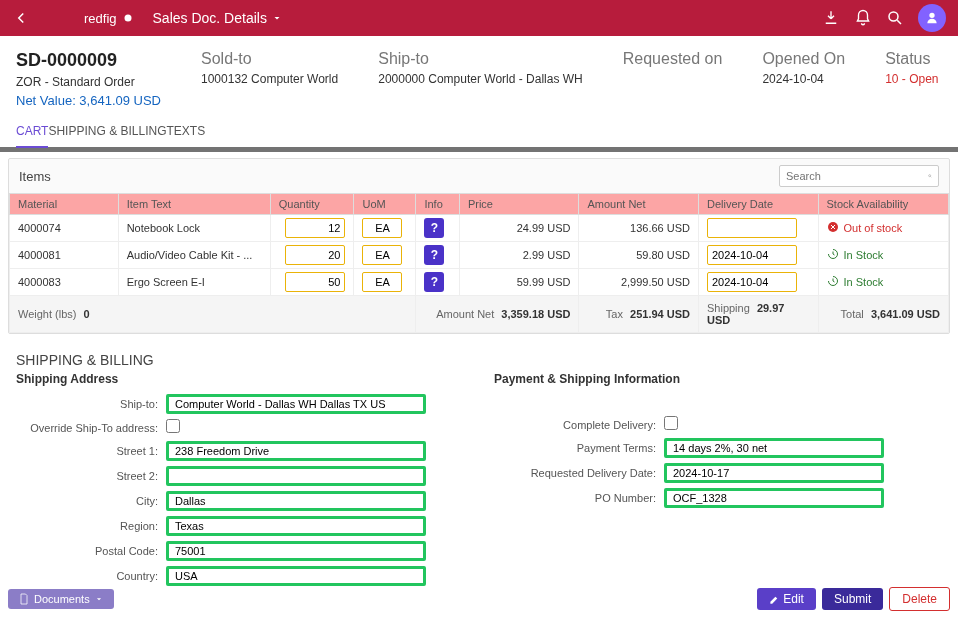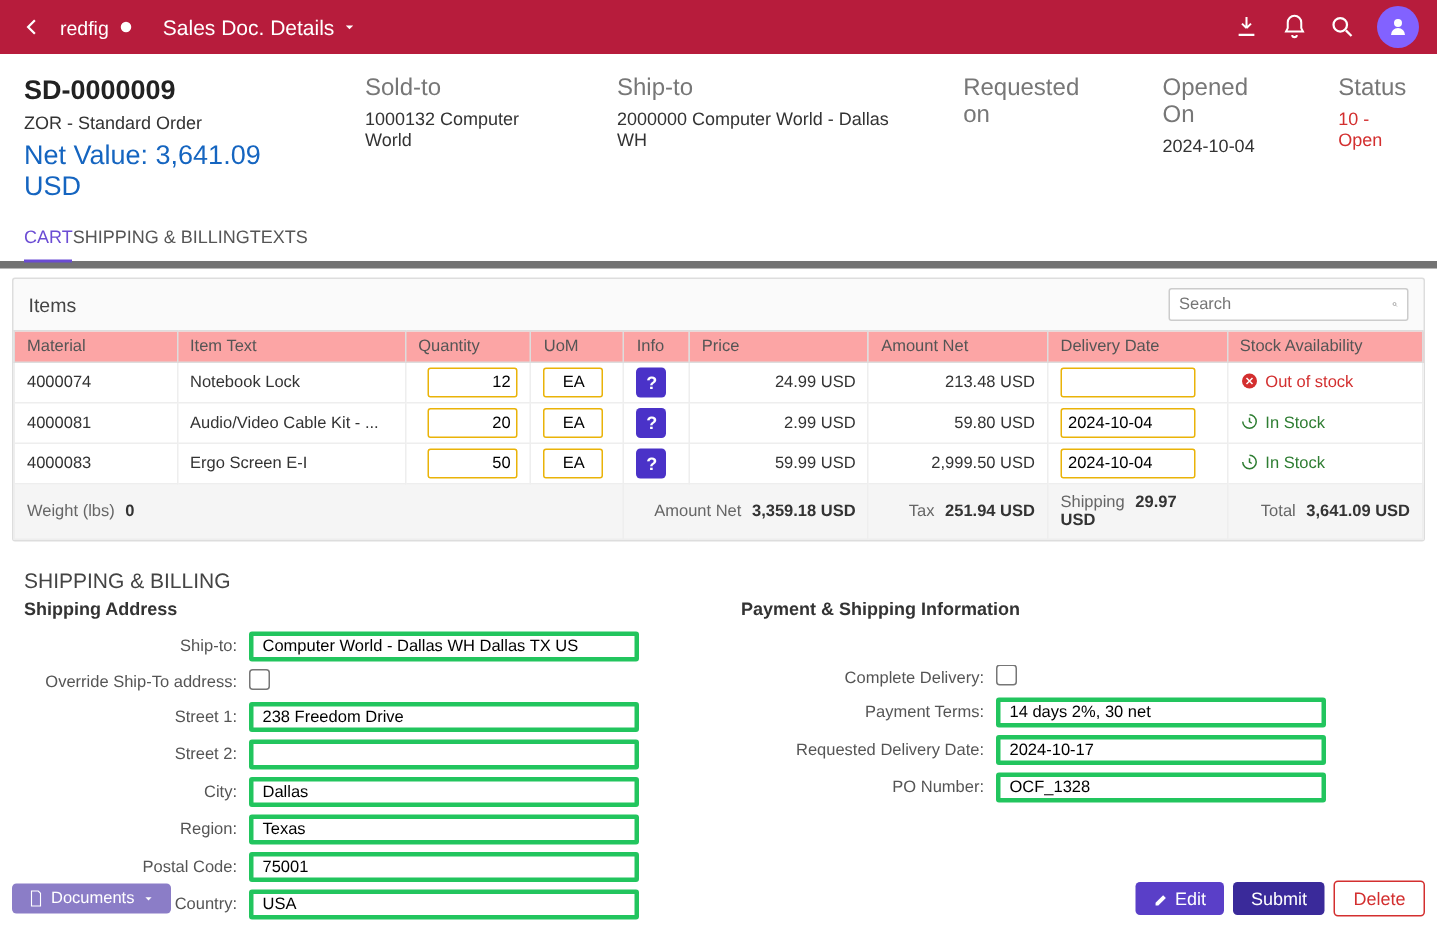--- a/index.html
+++ b/index.html
@@ -26,20 +26,21 @@
       fill: #fff; cursor: pointer;
       margin-right: 10px;
     }
     .brand {
       font-size: 13px;
       font-weight: 500;
       margin-right: 18px;
       display:flex;
       align-items:center;
       gap:4px;
+      margin-left:44px;
     }
     .page-title {
       font-size: 14px;
       font-weight: 500;
       display:flex;
       align-items:center;
       gap:4px;
     }
     .topbar-spacer { flex: 1; }
     .topbar-icon {
@@ -61,21 +62,21 @@
     .avatar svg{width:16px;height:16px;fill:#fff;}
     .header-section {
       display:flex;
       gap: 40px;
       padding: 14px 16px 8px;
     }
     .header-col { display:flex;flex-direction:column;gap:2px;font-size:12px; }
     .header-col .lbl { color:#777;font-size:16px;margin-bottom:2px; }
     .order-id { font-size:18px;font-weight:600;color:#222; }
     .order-type { font-size:12px;color:#333;margin-top:2px; }
-    .net-value { color:#1565c0;font-size:18px;margin-top:2px; }
+    .net-value { color:#1565c0;font-size:13px;margin-top:2px; }
     .status-open { color:#d32f2f; }
     .tabs {
       display:flex;padding:0 16px;border-bottom:5px solid #737373;
     }
     .tab {
       padding:8px 0;font-size:12px;color:#555;cursor:pointer;font-weight:500;
     }
     .tab.active {
       color:#6b4cd4;border-bottom:2px solid #6b4cd4;margin-bottom:-1px;
     }
@@ -263,21 +264,21 @@
       </tr>
     </thead>
     <tbody id="items-body">
         <tr>
           <td>4000074</td>
           <td>Notebook Lock</td>
           <td class="td-right"><input class="qty-input" value="12" style=""></td>
           <td><input class="uom-input" value="EA" style=""></td>
           <td><button class="info-btn">?</button></td>
           <td class="td-right">24.99 USD</td>
-          <td class="td-right">213.48 USD</td>
+          <td class="td-right">136.66 USD</td>
           <td><input class="date-input" value="" style=""></td>
           <td>
             <div class="stock out">
               <span><svg viewBox="0 0 24 24" fill="#d32f2f">
                   <circle cx="12" cy="12" r="10"></circle>
                   <path d="M8 8l8 8M16 8l-8 8" stroke="#fff" stroke-width="2"></path>
                 </svg></span>
               <span>Out of stock</span>
             </div>
           </td>

